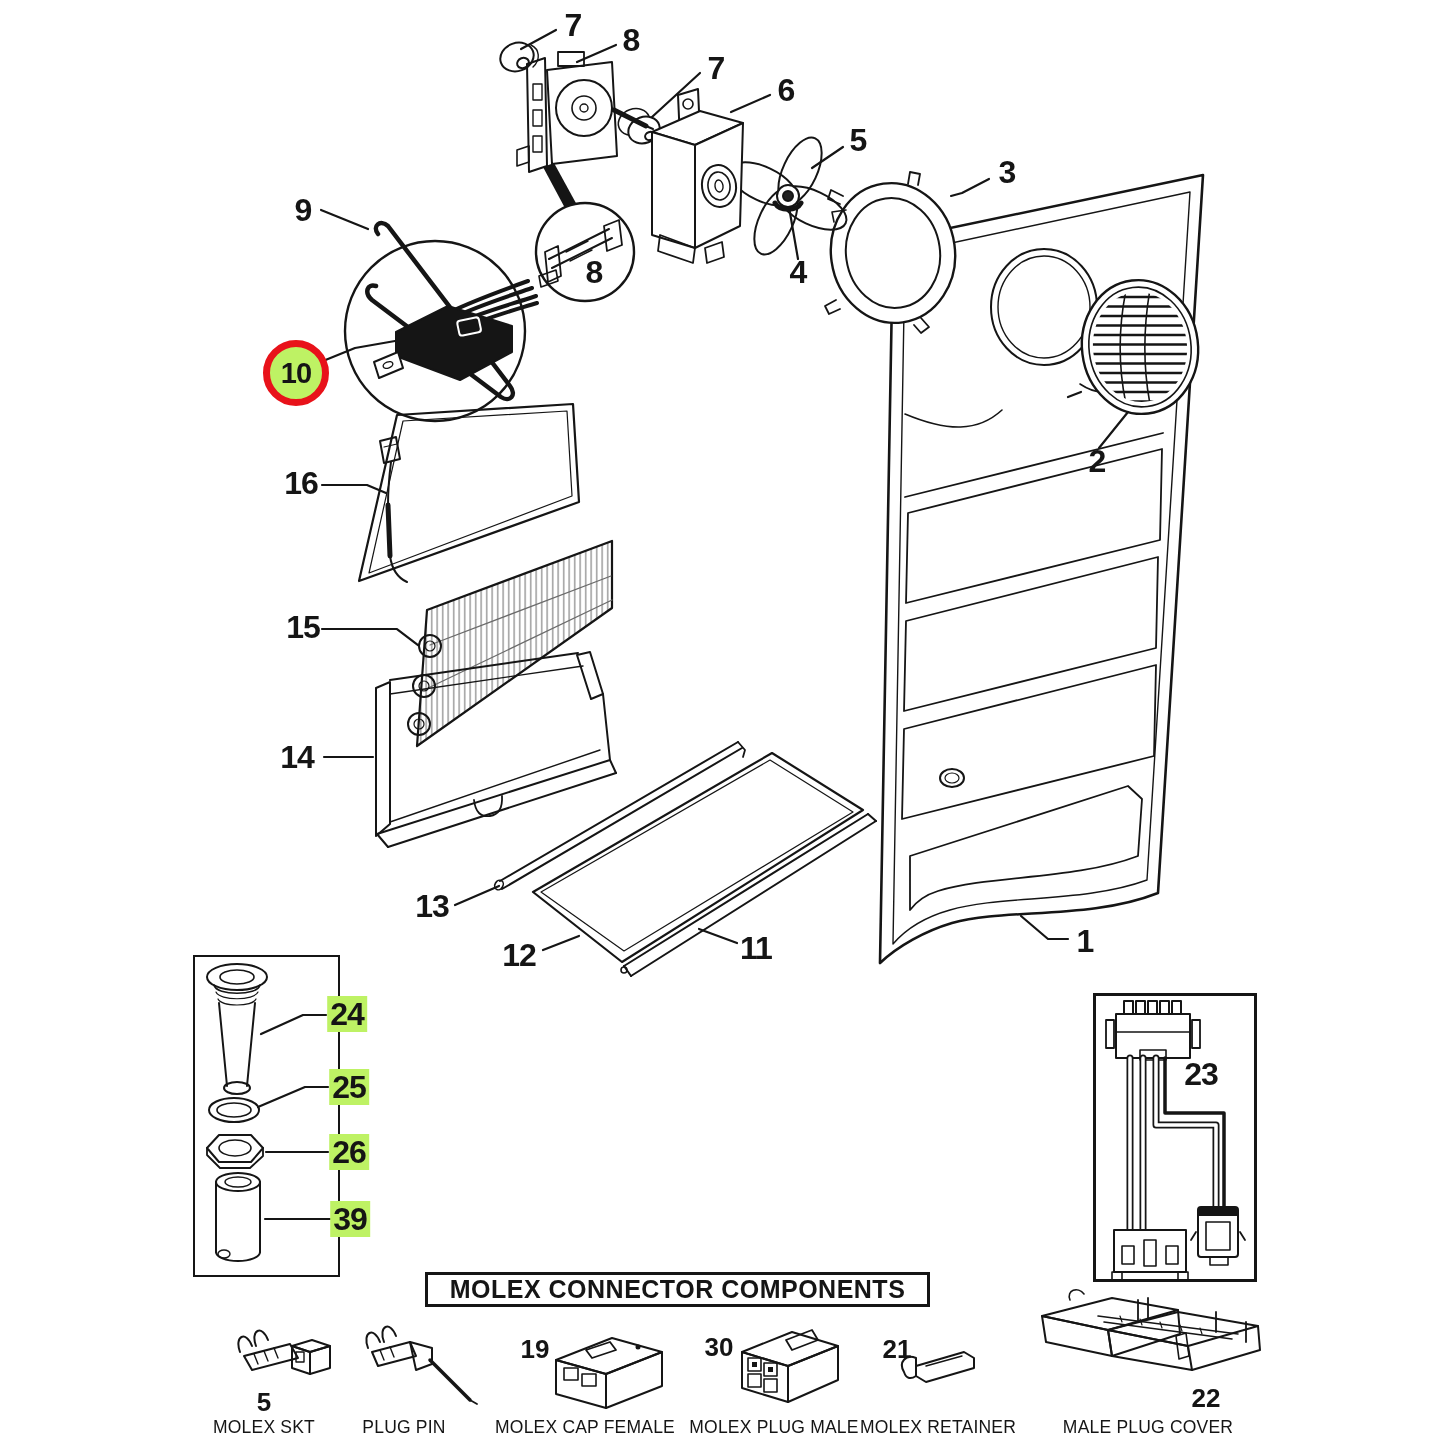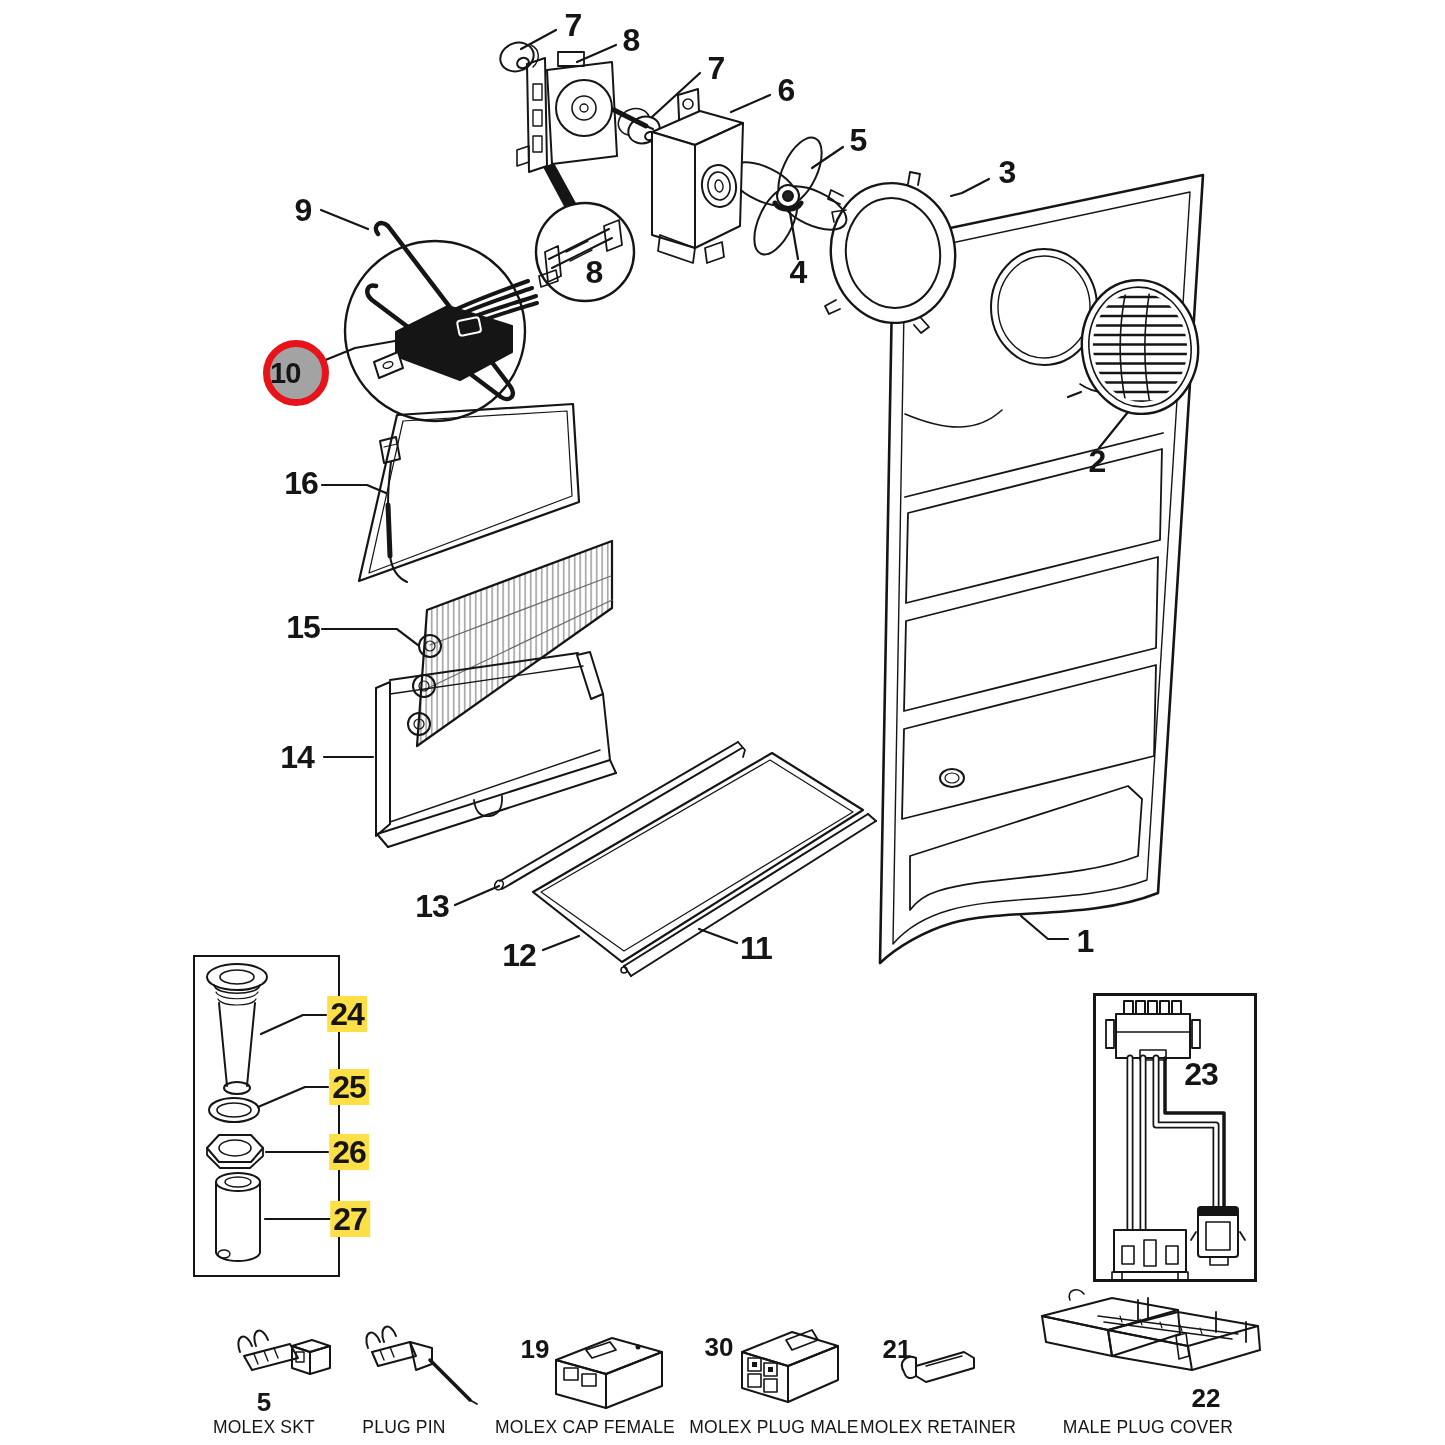--- a/index.html
+++ b/index.html
@@ -1,23 +1,23 @@
 <!DOCTYPE html>
 <html><head>
 <meta charset="utf-8">
 <style>
   html,body{margin:0;padding:0;background:#fff}
   .stage{position:relative;width:1445px;height:1445px;background:#fff;
          font-family:"Liberation Sans",sans-serif;color:#151515;overflow:hidden}
   .stage svg{position:absolute;left:0;top:0}
   .callout{position:absolute;transform:translate(-50%,-50%);font-weight:700;
            font-size:32px;line-height:1;white-space:nowrap;color:#151515;letter-spacing:-1px}
-  .chip{background:#fde047;padding:0 3px}
+  .chip{background:#bef264;padding:0 3px}
   .ring{position:absolute;width:52px;height:52px;border:7px solid #e8121a;border-radius:50%;
-        transform:translate(-50%,-50%);display:flex;align-items:center;justify-content:flex-start;background:#a3a3a3}
+        transform:translate(-50%,-50%);display:flex;align-items:center;justify-content:center;background:#bef264}
   .ring .num{font-weight:700;font-size:29px;letter-spacing:-1px}
   .pbox{position:absolute;border:2.5px solid #151515;background:transparent}
   .pbox.thick{border-width:3px}
   .title-box{position:absolute;left:425px;top:1272px;width:499px;height:29px;border:3px solid #151515;
              display:flex;align-items:center;justify-content:center;font-weight:700;font-size:25px;
              letter-spacing:.5px;background:#fff}
   .molex-num{position:absolute;transform:translate(-50%,-50%);font-weight:700;font-size:26px;line-height:1}
   .molex-cap{position:absolute;transform:translate(-50%,-50%);font-weight:400;font-size:17.5px;
              line-height:1;white-space:nowrap;letter-spacing:.2px}
 </style>
@@ -369,23 +369,24 @@
   <div class="callout" style="left:303px;top:627px">15</div>
   <div class="callout" style="left:297px;top:757px">14</div>
   <div class="callout" style="left:432px;top:906px">13</div>
   <div class="callout" style="left:519px;top:955px">12</div>
   <div class="callout" style="left:756px;top:948px">11</div>
   <div class="callout" style="left:1085px;top:941px">1</div>
 
   <div class="callout" style="left:347px;top:1014px"><span class="chip">24</span></div>
   <div class="callout" style="left:349px;top:1087px"><span class="chip">25</span></div>
   <div class="callout" style="left:349px;top:1152px"><span class="chip">26</span></div>
-  <div class="callout" style="left:350px;top:1219px"><span class="chip">27</span></div>
+  <div class="callout" style="left:350px;top:1219px"><span class="chip">39</span></div>
   <div class="callout" style="left:1201px;top:1074px">23</div>
 
+  <div class="title-box">MOLEX CONNECTOR COMPONENTS</div>
 
   <div class="molex-num" style="left:264px;top:1402px">5</div>
   <div class="molex-cap" style="left:264px;top:1428px">MOLEX SKT</div>
 
   <div class="molex-num" style="left:404px;top:1486px">18</div>
   <div class="molex-cap" style="left:404px;top:1428px">PLUG PIN</div>
 
   <div class="molex-num" style="left:535px;top:1349px">19</div>
   <div class="molex-cap" style="left:585px;top:1428px">MOLEX CAP FEMALE</div>
 

